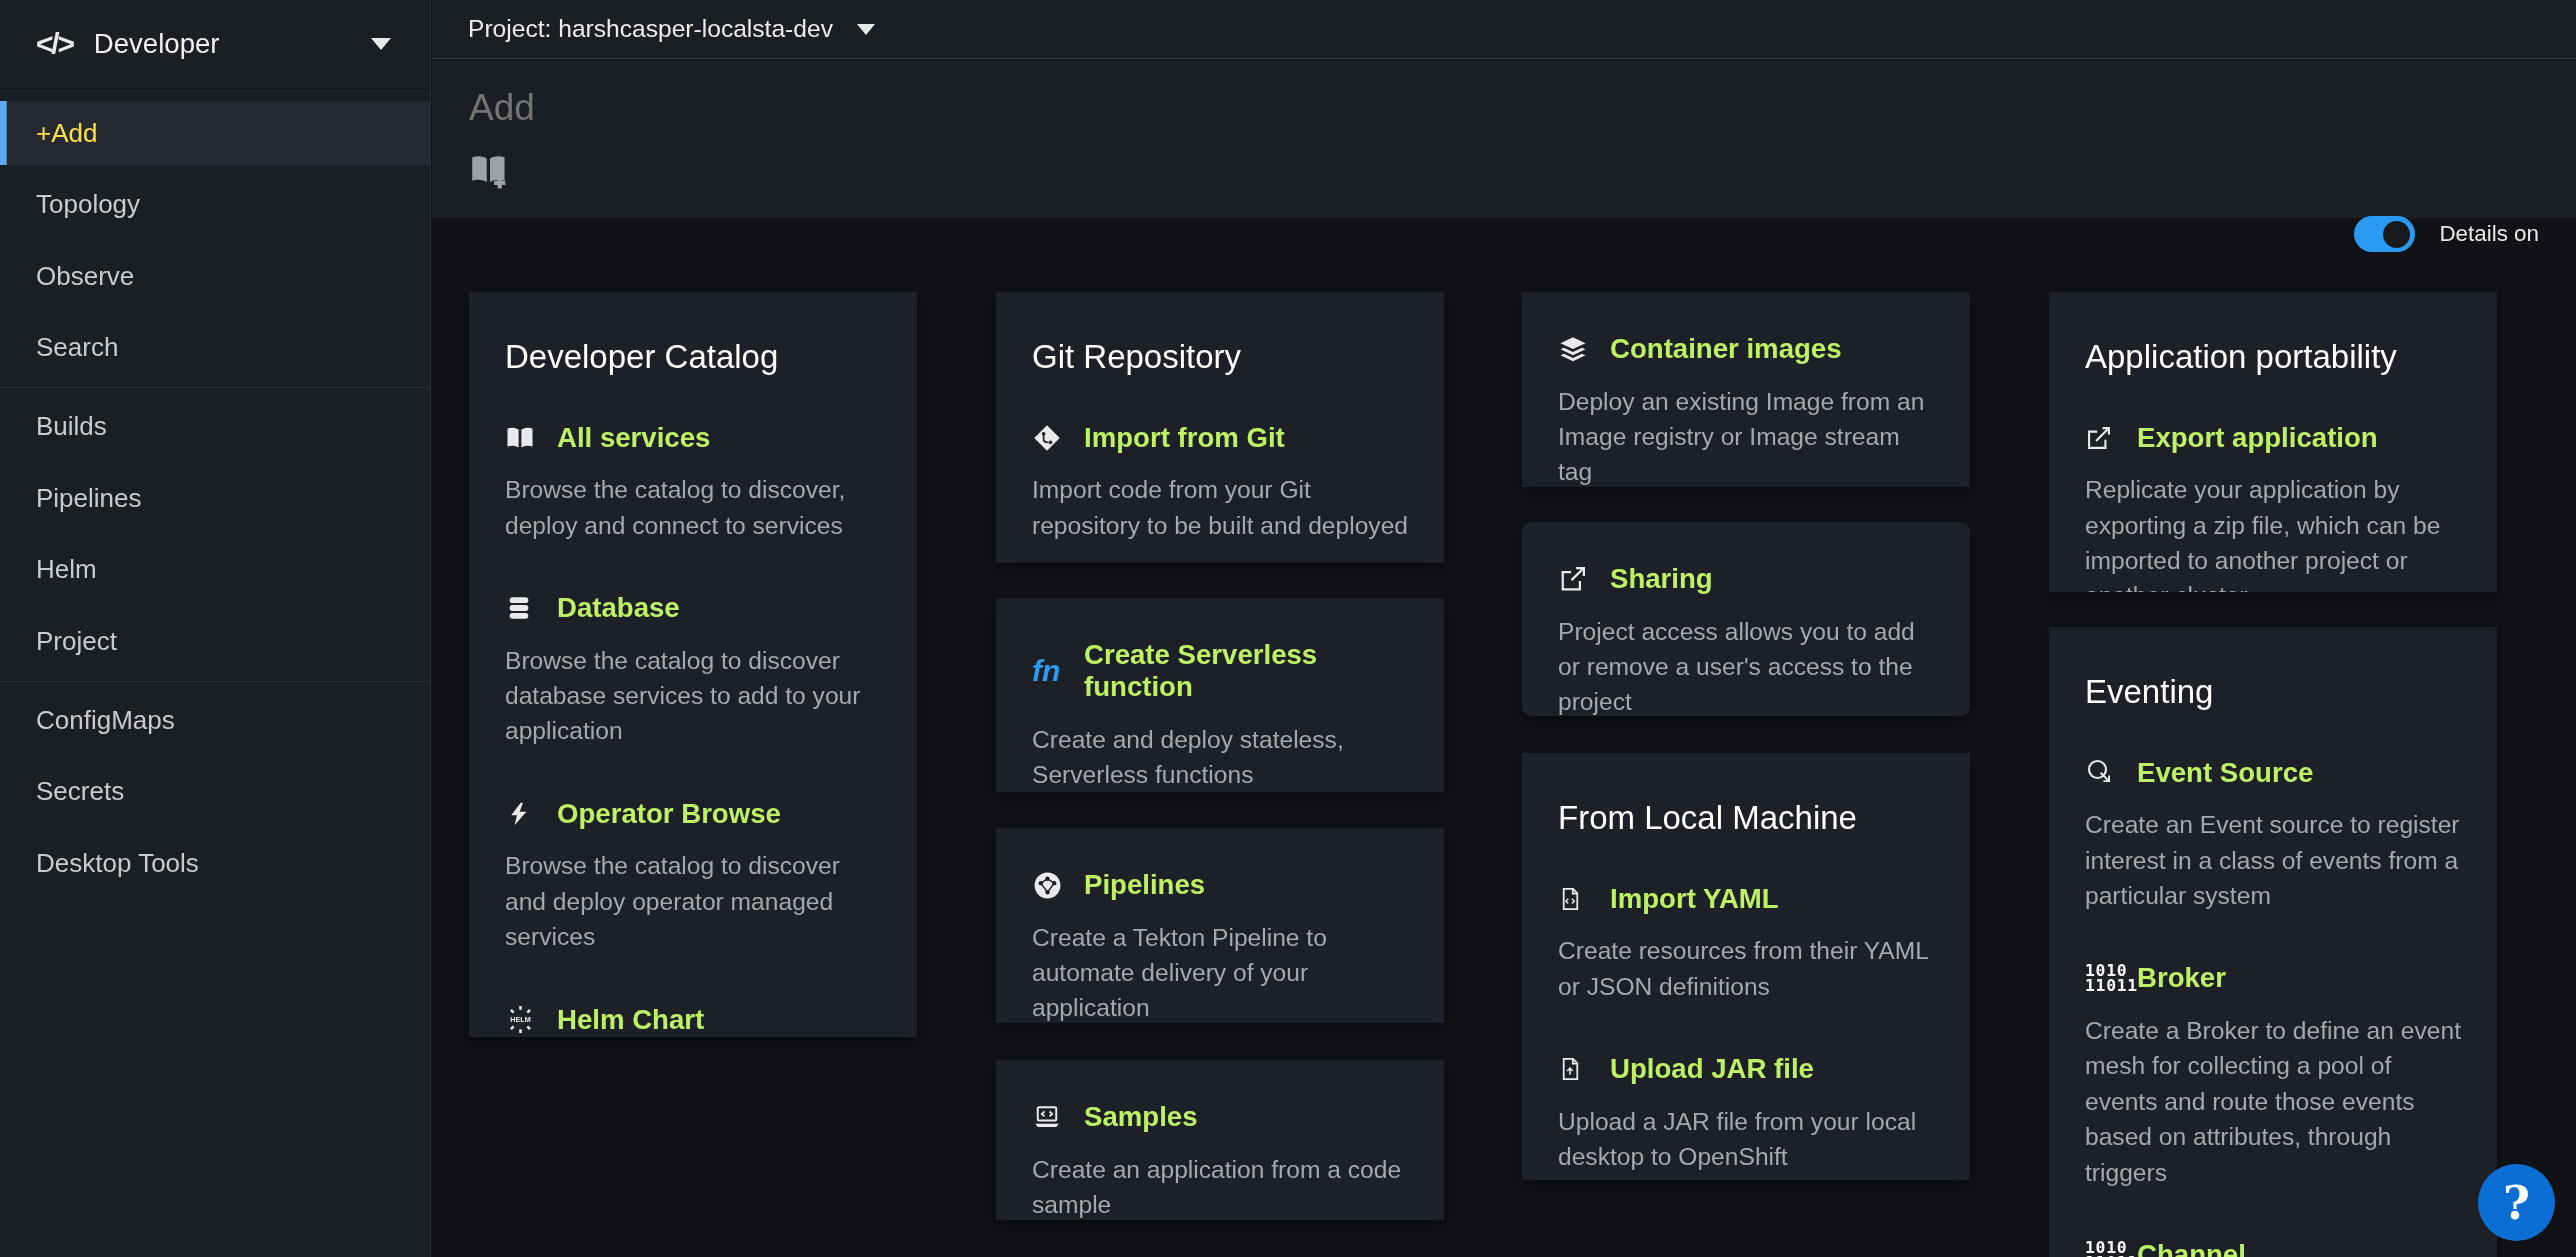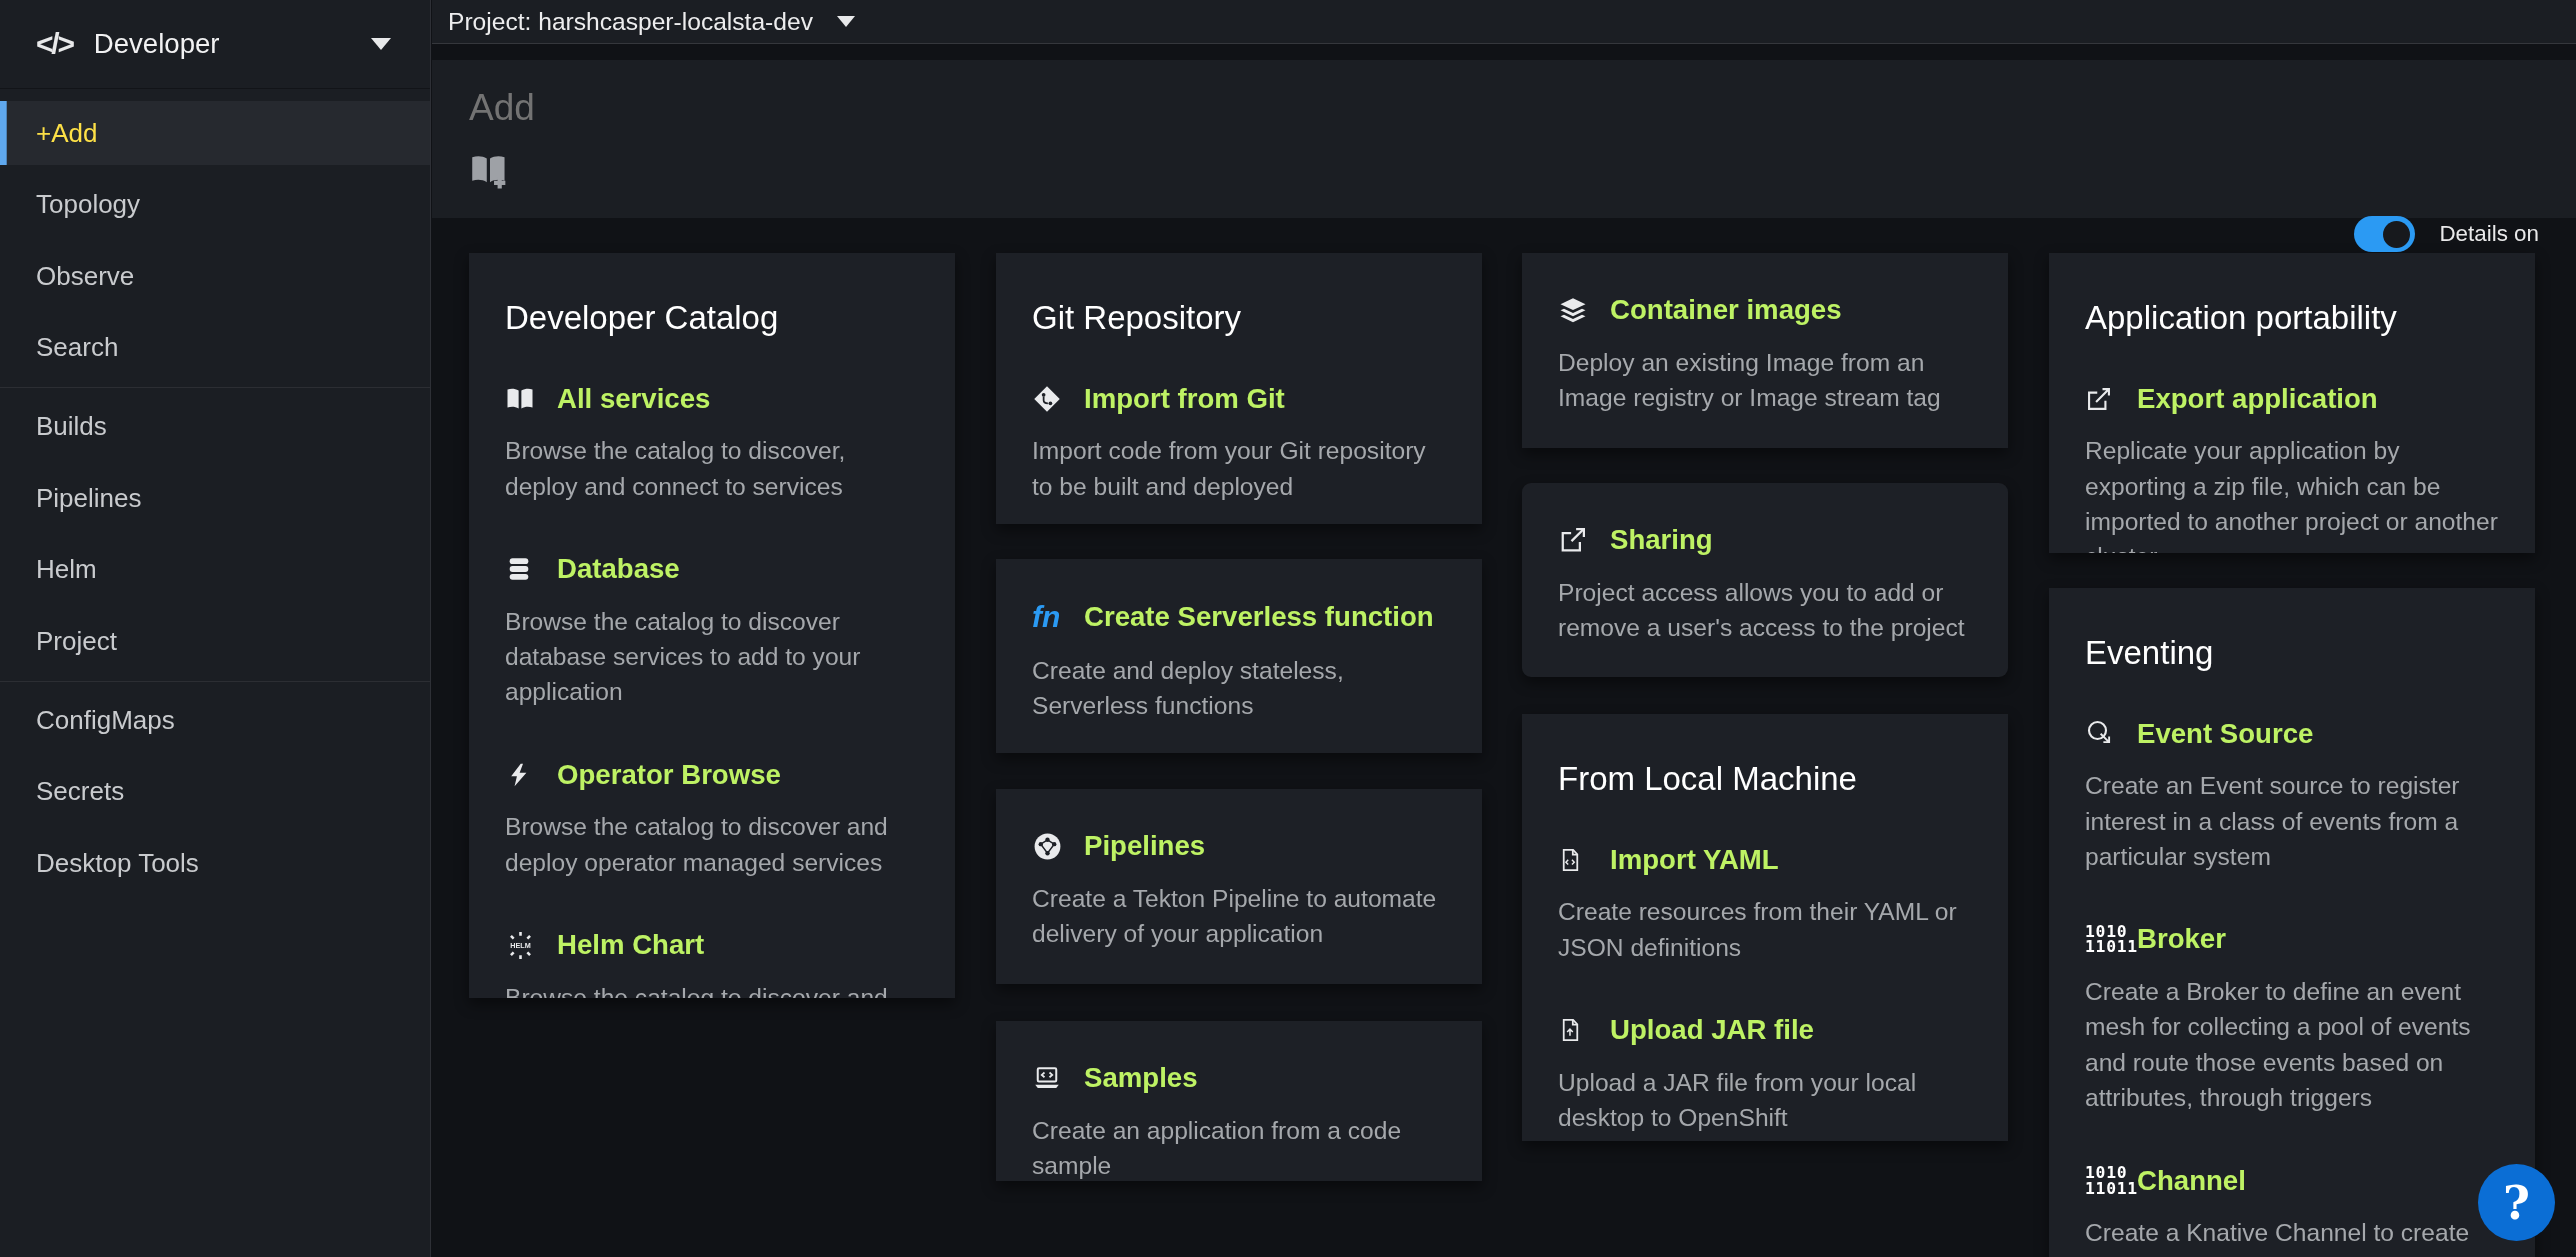--- a/index.html
+++ b/index.html
@@ -34,23 +34,23 @@
   .nav-item {
     height:64px; margin-bottom:7.5px; display:flex; align-items:center;
     padding-left:36px; font-size:26px; color:#c9cbce; cursor:pointer;
   }
   .nav-item.active {
     background:#26292f; box-shadow:inset 6.7px 0 0 #5fa8ee; color:#fde047;
   }
 
   
   .topbar {
-    position:absolute; left:432px; right:0; top:0; height:44px;
+    position:absolute; left:432px; right:0; top:0; height:59px;
     background:#1b1e23; border-bottom:0.7px solid #35373c;
-    display:flex; align-items:center; padding-left:16px; z-index:2;
+    display:flex; align-items:center; padding-left:36px; z-index:2;
   }
   .project-switcher { display:flex; align-items:center; cursor:pointer; }
   .project-label { font-size:24.6px; color:#ededee; }
   .project-switcher .caret-down {
     margin-left:24px;
     border-left-width:9px; border-right-width:9px; border-top-width:11.2px;
   }
 
   
   .header-band {
@@ -60,23 +60,23 @@
   .page-title { position:absolute; left:37px; top:27px; font-size:37px; font-weight:400; color:#737373; margin:0; }
   .quickstart-btn { position:absolute; left:37px; top:92px; width:42px; height:39px; cursor:pointer; color:#9ea1a6; }
   .details-toggle { position:absolute; right:37px; top:156px; height:36px; display:flex; align-items:center; }
   .switch { position:relative; width:61px; height:36px; border-radius:18px; background:#2b9af3; cursor:pointer; flex:none; }
   .switch-knob { position:absolute; top:4.5px; right:4.5px; width:27px; height:27px; border-radius:50%; background:#17191d; }
   .toggle-label { font-size:22.4px; color:#e9e9ea; margin-left:24.6px; white-space:nowrap; }
 
   
   .content { position:absolute; left:432px; right:0; top:218px; bottom:0; background:#101216; }
   .card {
-    position:absolute; width:486px; background:#1d2026;
+    position:absolute; width:448px; background:#1d2026;
     box-shadow:0 6px 13.4px rgba(0,0,0,0.45);
-    padding:41px 36px; overflow:hidden;
+    padding:41px 36px; overflow:hidden;margin-top:39px;
   }
   .c1a { left:37px;   top:35px;   height:745px; }
   .c2a { left:564px;  top:35px;   height:271px; }
   .c2b { left:564px;  top:341px;  height:194px; }
   .c2c { left:564px;  top:571px;  height:195px; }
   .c2d { left:564px;  top:803px; height:160px; }
   .c3a { left:1090px; top:35px;   height:195px; }
   .c3b { left:1090px; top:265px;  height:194px;border-radius:9px; }
   .c3c { left:1090px; top:496px;  height:427px; }
   .c4a { left:1617px; top:35px;   height:300px; }

